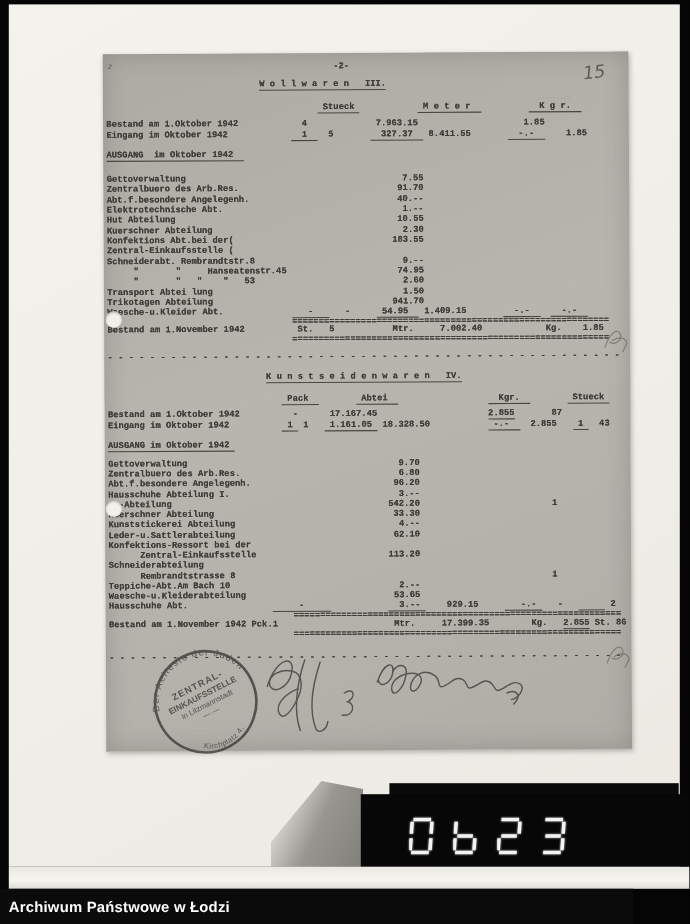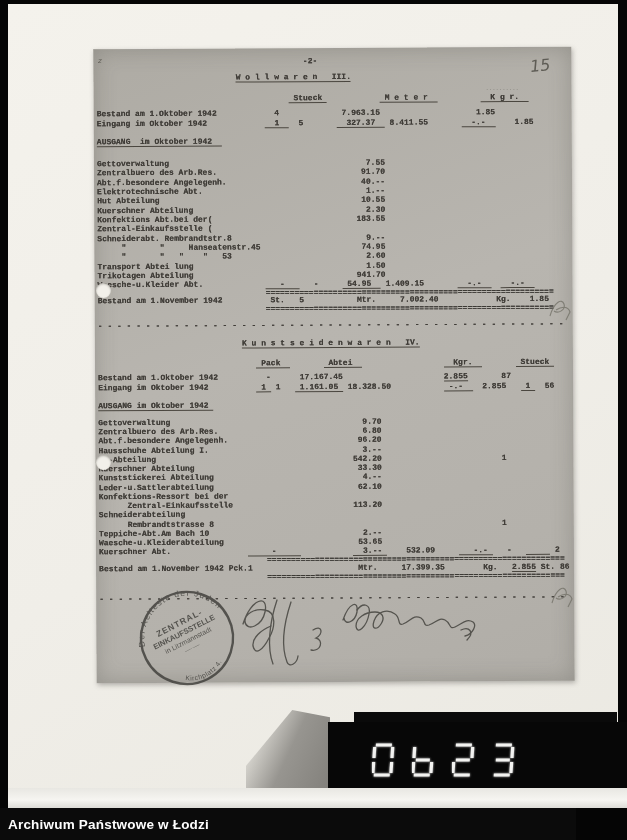--- a/index.html
+++ b/index.html
@@ -68,37 +68,37 @@
       <div class="tl" style="top: 213px;"><span>Transport Abtei lung                                    1.50</span></div>
       <div class="tl" style="top: 222px;"><span>Trikotagen Abteilung                                  941.70</span></div>
       <div class="tl" style="top: 231px;"><span>Waesche-u.Kleider Abt.             </span><span class="u">   -   </span><span>   -     </span><span class="u"> 54.95  </span><span> 1.409.15       </span><span class="u">  -.-  </span><span>  </span><span class="u">  -.-  </span></div>
       <div class="tl eq" style="top: 240px;"><span>                                   ============================================================</span></div>
       <div class="tl" style="top: 247px;"><span>Bestand am 1.November 1942          St.   5           Mtr.     7.002.40            Kg.    1.85</span></div>
       <div class="tl eq" style="top: 256px;"><span>                                   ============================================================</span></div>
       <div class="tl dash" style="top: 272px;"><span>- - - - - - - - - - - - - - - - - - - - - - - - - - - - - - - - - - - - - - - - - - - - - - - - - </span></div>
       <div class="tl" style="top: 290px;"><span>                              </span><span class="u">K u n s t s e i d e n w a r e n   IV.</span></div>
       <div class="tl" style="top: 310px;"><span>                                 </span><span class="u"> Pack  </span><span>       </span><span class="u"> Abtei  </span><span>                 </span><span class="u">  Kgr.  </span><span>       </span><span class="u"> Stueck </span></div>
       <div class="tl" style="top: 324px;"><span>Bestand am 1.Oktober 1942          -      17.167.45                     </span><span class="u">2.855</span><span>       87</span></div>
-      <div class="tl" style="top: 334px;"><span>Eingang im Oktober 1942          </span><span class="u"> 1 </span><span> 1   </span><span class="u"> 1.161.05 </span><span> 18.328.50           </span><span class="u"> -.-  </span><span>  2.855   </span><span class="u"> 1 </span><span>  56</span></div>
+      <div class="tl" style="top: 334px;"><span>Eingang im Oktober 1942          </span><span class="u"> 1 </span><span> 1   </span><span class="u"> 1.161.05 </span><span> 18.328.50           </span><span class="u"> -.-  </span><span>  2.855   </span><span class="u"> 1 </span><span>  43</span></div>
       <div class="tl" style="top: 352px;"><span class="u">AUSGANG im Oktober 1942 </span></div>
       <div class="tl" style="top: 369px;"><span>Gettoverwaltung                                        9.70</span></div>
       <div class="tl" style="top: 378px;"><span>Zentralbuero des Arb.Res.                              6.80</span></div>
       <div class="tl" style="top: 387px;"><span>Abt.f.besondere Angelegenh.                           96.20</span></div>
       <div class="tl" style="top: 397px;"><span>Hausschuhe Abteilung I.                                3.--</span></div>
       <div class="tl" style="top: 406px;"><span> t-Abteilung                                         542.20                         1</span></div>
       <div class="tl" style="top: 415px;"><span>Kuerschner Abteilung                                  33.30</span></div>
       <div class="tl" style="top: 424px;"><span>Kunststickerei Abteilung                               4.--</span></div>
       <div class="tl" style="top: 434px;"><span>Leder-u.Sattlerabteilung                              62.10</span></div>
       <div class="tl" style="top: 443px;"><span>Konfektions-Ressort bei der</span></div>
       <div class="tl" style="top: 452px;"><span>      Zentral-Einkaufsstelle                         113.20</span></div>
       <div class="tl" style="top: 461px;"><span>Schneiderabteilung</span></div>
       <div class="tl" style="top: 471px;"><span>      Rembrandtstrasse 8                                                            1</span></div>
       <div class="tl" style="top: 480px;"><span>Teppiche-Abt.Am Bach 10                                2.--</span></div>
       <div class="tl" style="top: 489px;"><span>Waesche-u.Kleiderabteilung                            53.65</span></div>
-      <div class="tl" style="top: 498px;"><span>Kuerschner Abt.                </span><span class="u">     -     </span><span>           </span><span class="u">  3.-- </span><span>    532.09     </span><span class="u">   -.- </span><span>   -   </span><span class="u">     </span><span> 2</span></div>
+      <div class="tl" style="top: 498px;"><span>Hausschuhe Abt.                </span><span class="u">     -     </span><span>           </span><span class="u">  3.-- </span><span>    929.15     </span><span class="u">   -.- </span><span>   -   </span><span class="u">     </span><span> 2</span></div>
       <div class="tl eq" style="top: 507px;"><span>                                   ==============================================================</span></div>
       <div class="tl" style="top: 515px;"><span>Bestand am 1.November 1942 Pck.1                      Mtr.     17.399.35        Kg.   </span><span class="u">2.855</span><span> St. 86</span></div>
       <div class="tl eq" style="top: 524px;"><span>                                   ==============================================================</span></div>
       <div class="tl dash" style="top: 545px;"><span>- - - - - - - - - - - - - - - - - - - - - - - - - - - - - - - - - - - - - - - - - - - - - - - - - </span></div>
     </div>
 
   <div class="hole" style="left:96px;top:283px;"></div>
   <div class="hole" style="left:96px;top:455px;"></div>
 
   <div class="pencil" style="left:530px;top:56px;font-size:16px;transform:rotate(-6deg);">15</div>

